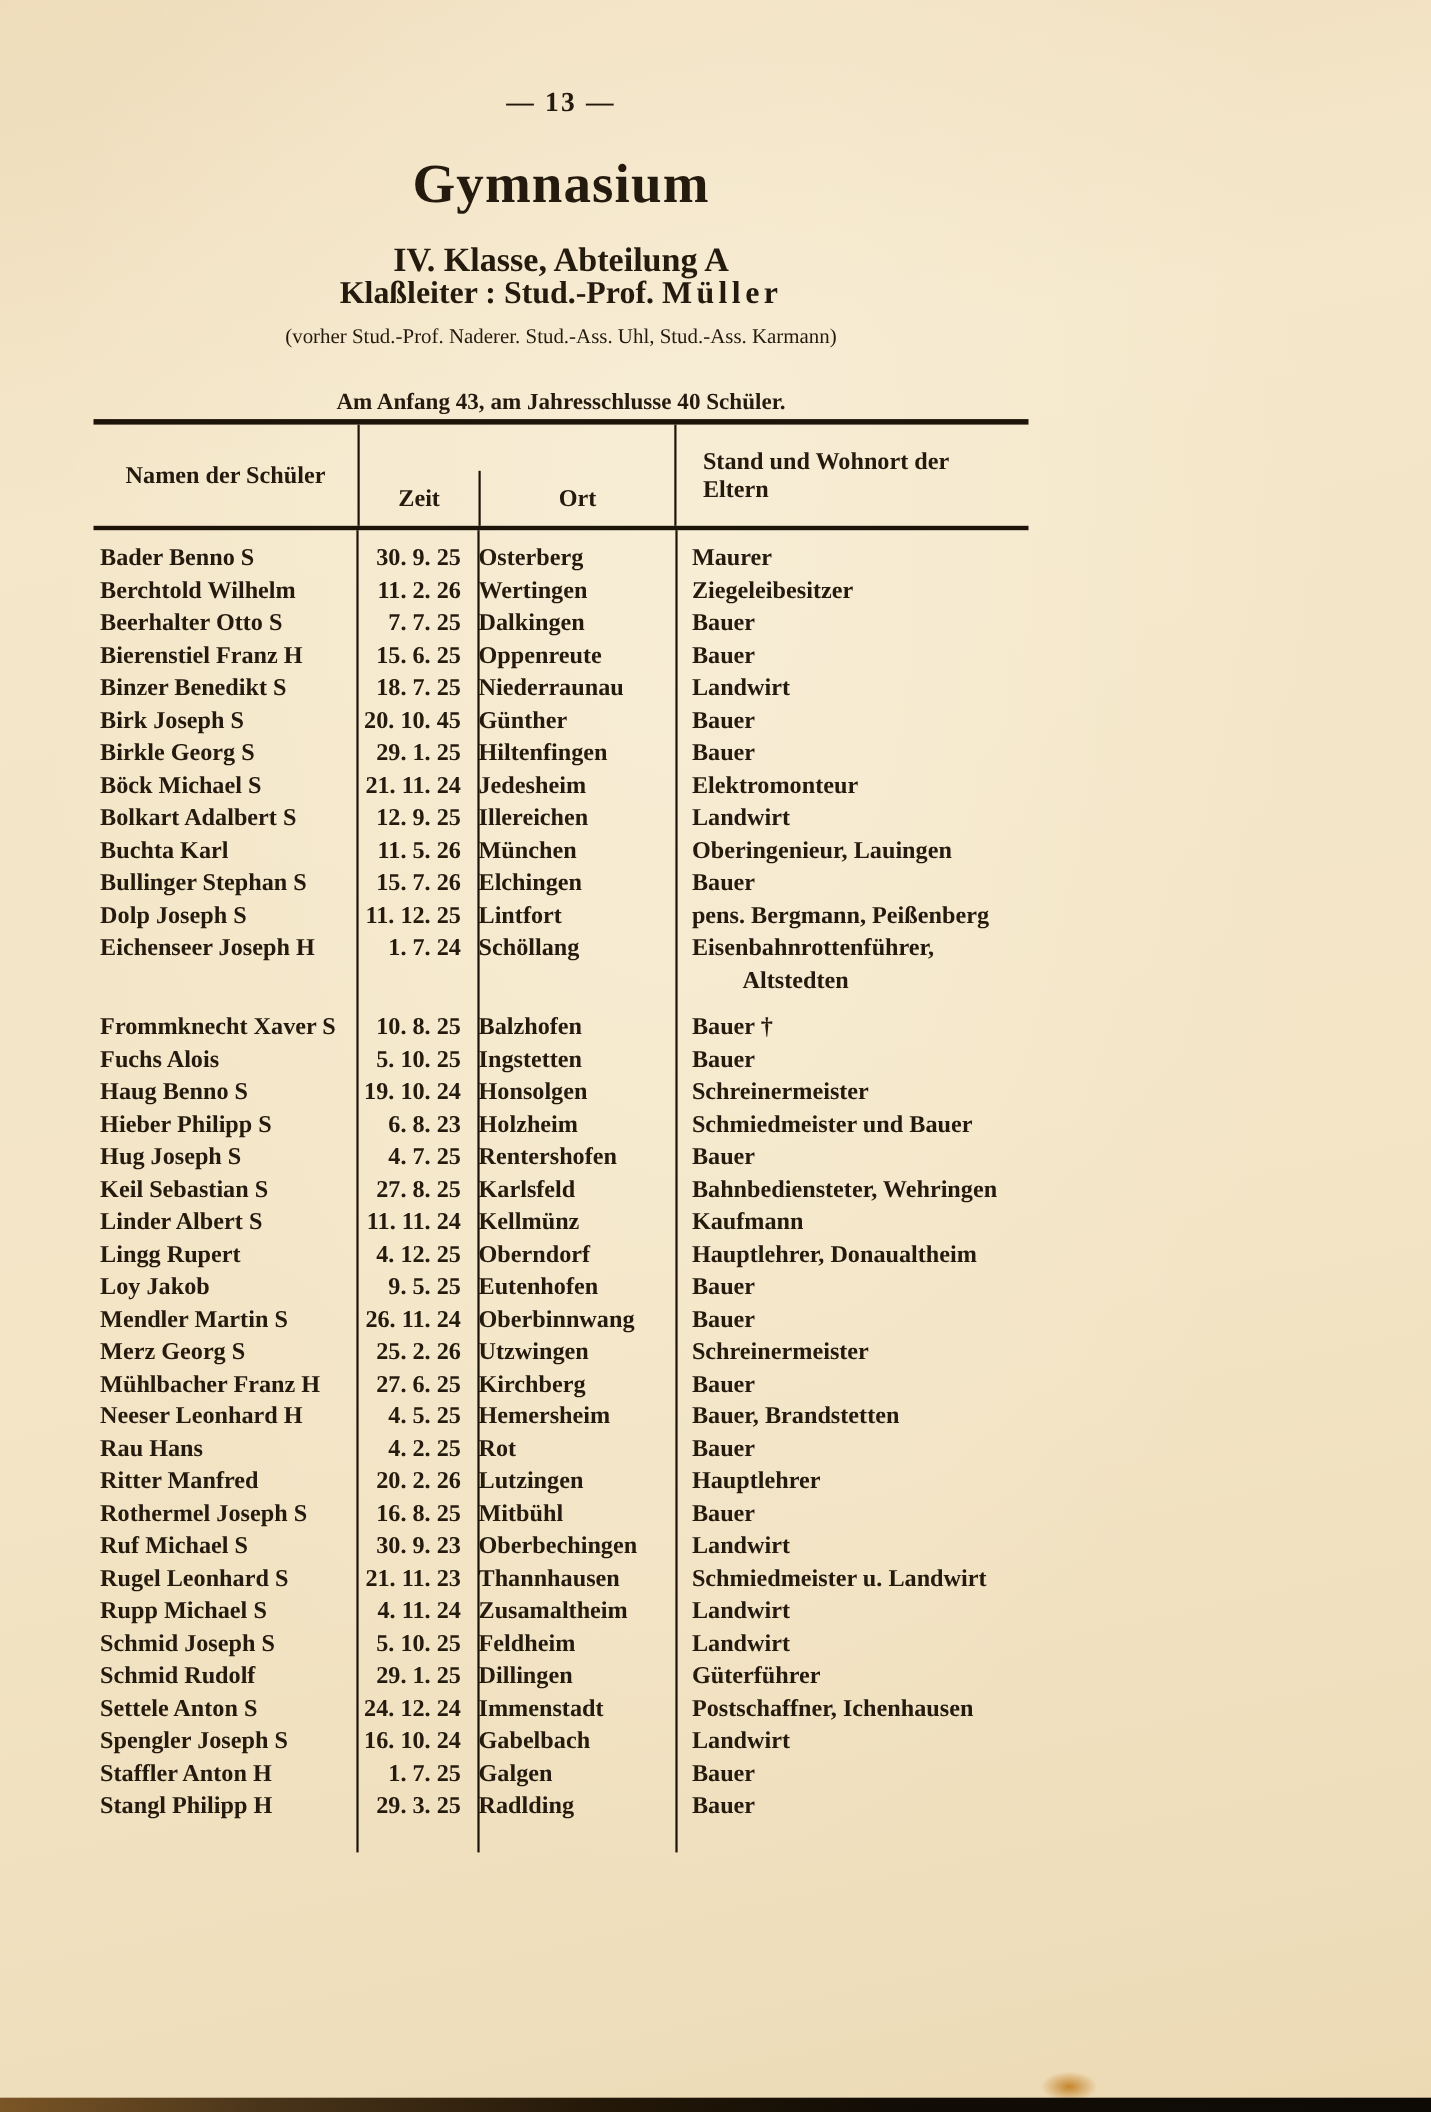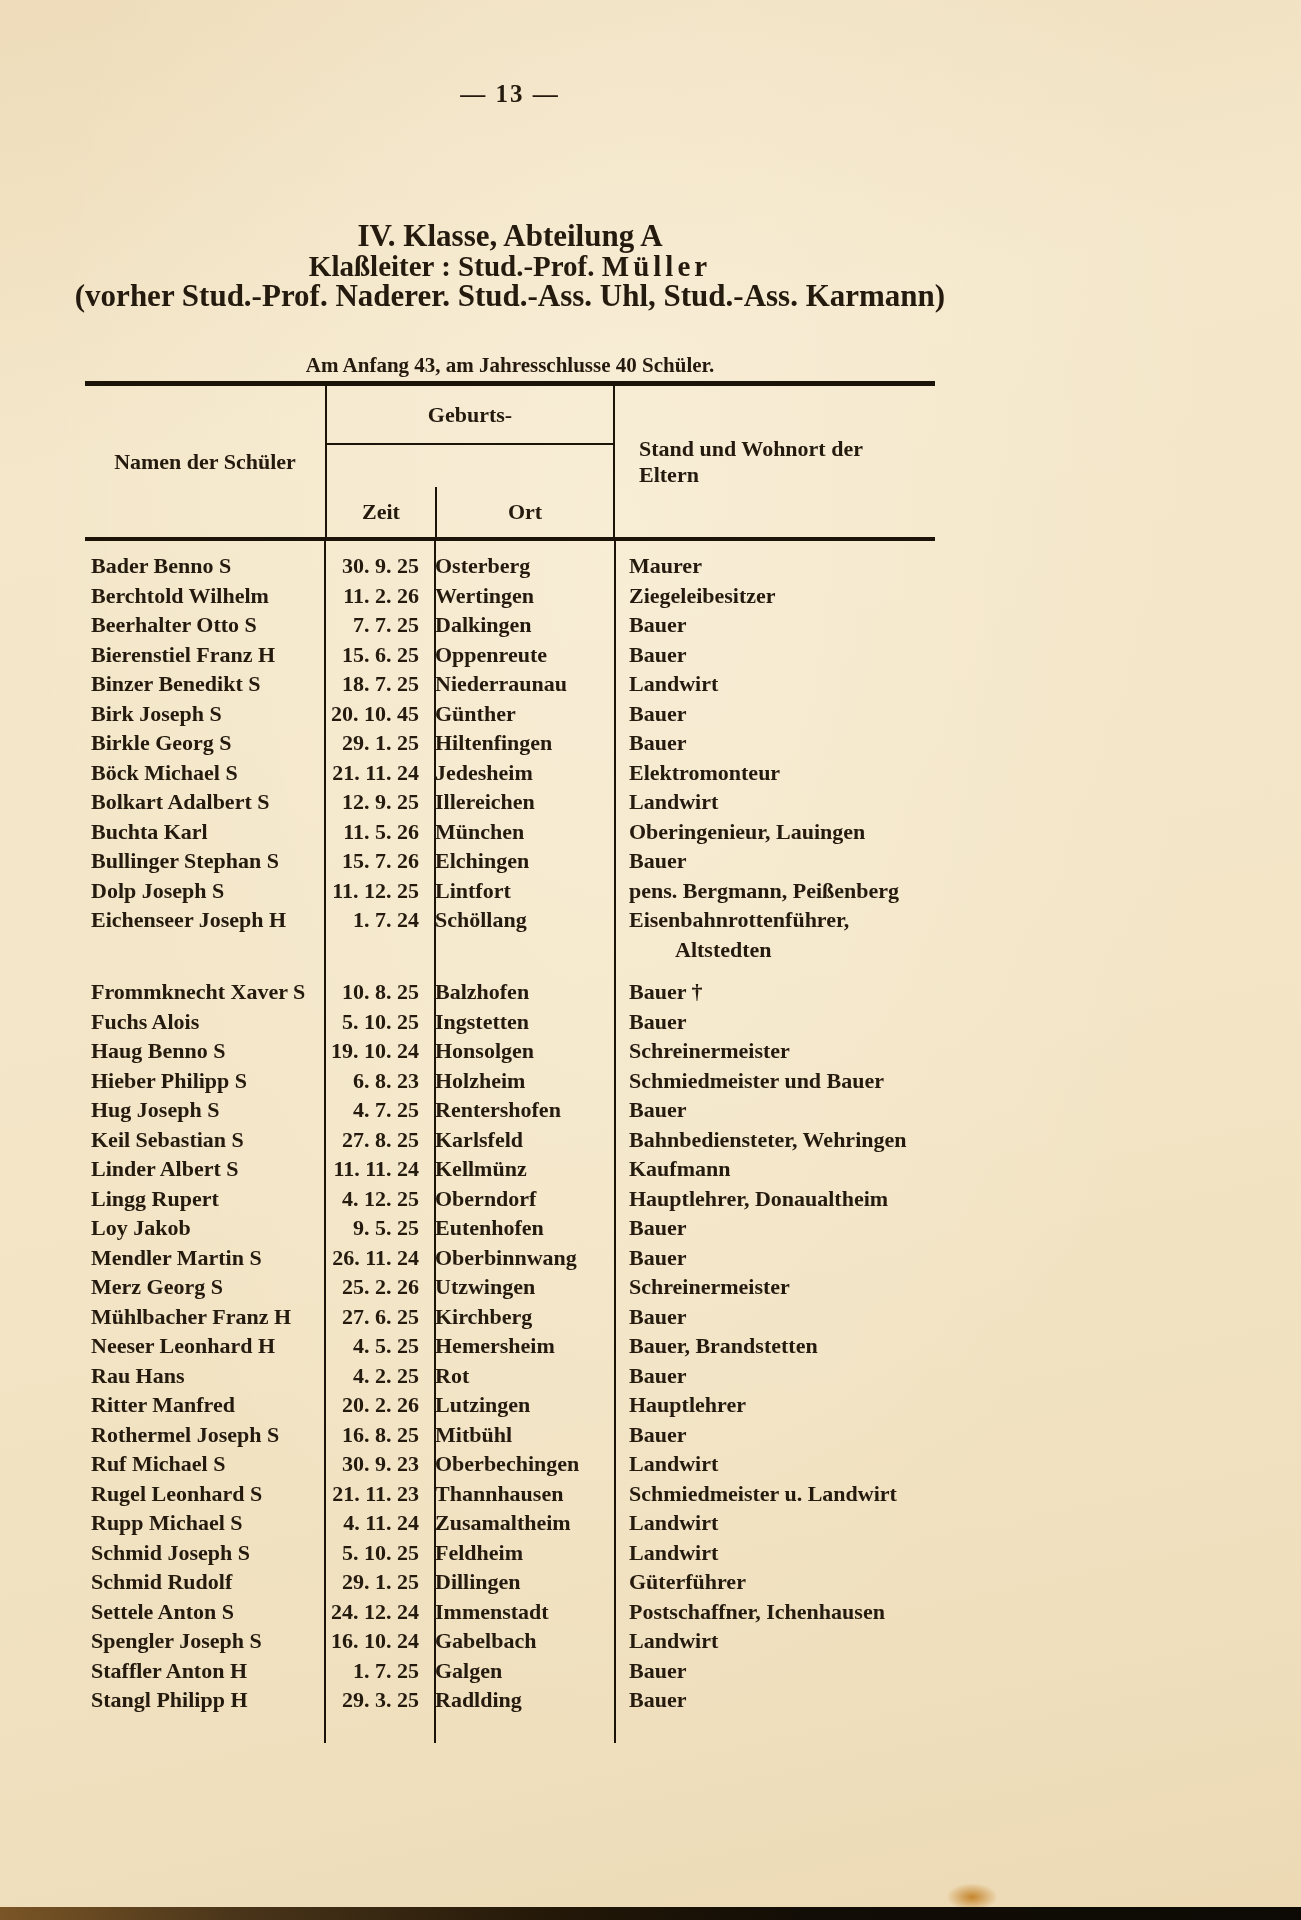--- a/index.html
+++ b/index.html
@@ -34,22 +34,22 @@
   .subtitle{
     position:absolute;top:218px;width:100%;text-align:center;
     font-size:31px;font-weight:bold;
   }
   .teacher{
     position:absolute;top:250px;width:100%;text-align:center;
     font-size:29px;font-weight:bold;
   }
   .teacher .spaced{letter-spacing:4px;}
   .previous{
-    position:absolute;top:278px;left:-40px;width:930px;text-align:center;
-    font-size:31px;font-weight:bold;
+    position:absolute;top:296px;left:-40px;width:930px;text-align:center;
+    font-size:19px;font-weight:normal;
   }
   .summary{
     position:absolute;top:340px;width:100%;text-align:center;
     font-size:21px;font-weight:bold;margin-top:13px;
   }
   
   .table{
     position:absolute;top:381px;left:0;width:850px;
   }
   .thead{
@@ -93,37 +93,37 @@
   }
 </style>
 </head>
 <body>
 
 <div class="page">
   <div class="content">
 
     <div class="pageno">— 13 —</div>
 
+    <div class="title">Gymnasium</div>
 
     <div class="subtitle">IV. Klasse, Abteilung A</div>
 
     <div class="teacher">
       <span>Klaßleiter : Stud.-Prof.</span>
       <span class="spaced">Müller</span>
     </div>
 
     <div class="previous">(vorher Stud.-Prof. Naderer. Stud.-Ass. Uhl, Stud.-Ass. Karmann)</div>
 
     <div class="summary">Am Anfang 43, am Jahresschlusse 40 Schüler.</div>
 
     <div class="table">
       <div class="thead">
         <div class="th-names">Namen der Schüler</div>
         <div class="th-geburts">
-          <div class="geburts-top">Geburts-</div>
           <div class="geburts-sub">
             <div class="th-zeit">Zeit</div>
             <div class="th-ort">Ort</div>
           </div>
         </div>
         <div class="th-stand">Stand und Wohnort der Eltern</div>
       </div>
       <div class="tbody">
         <div class="vrule v1"></div>
         <div class="vrule v2"></div>

